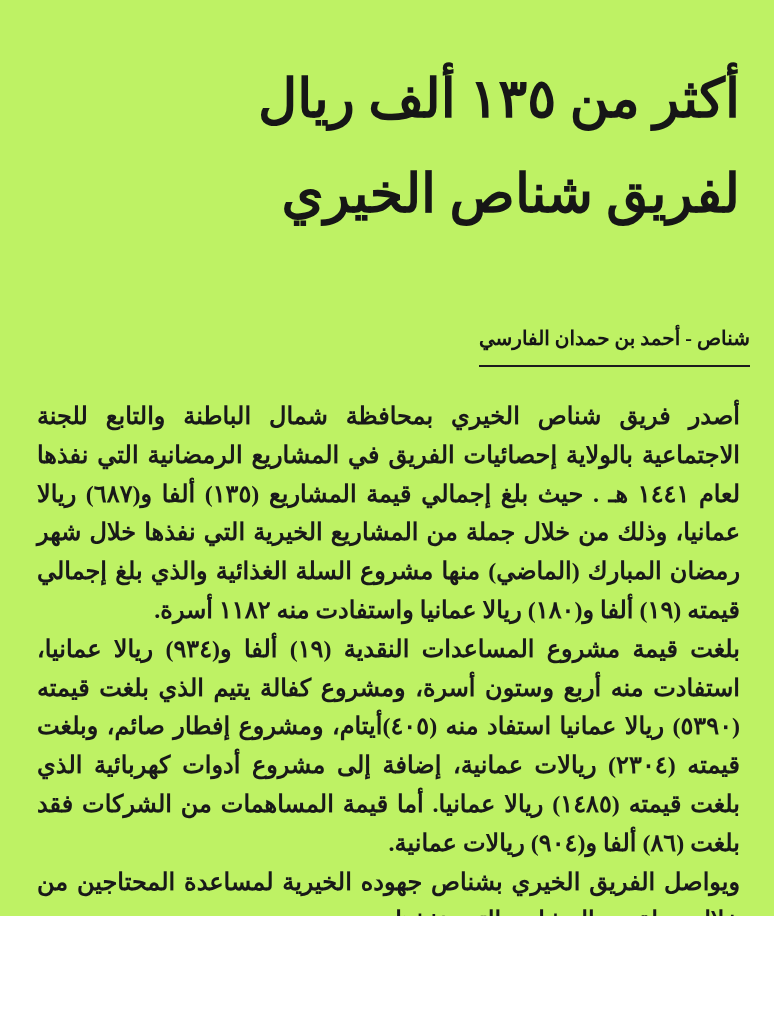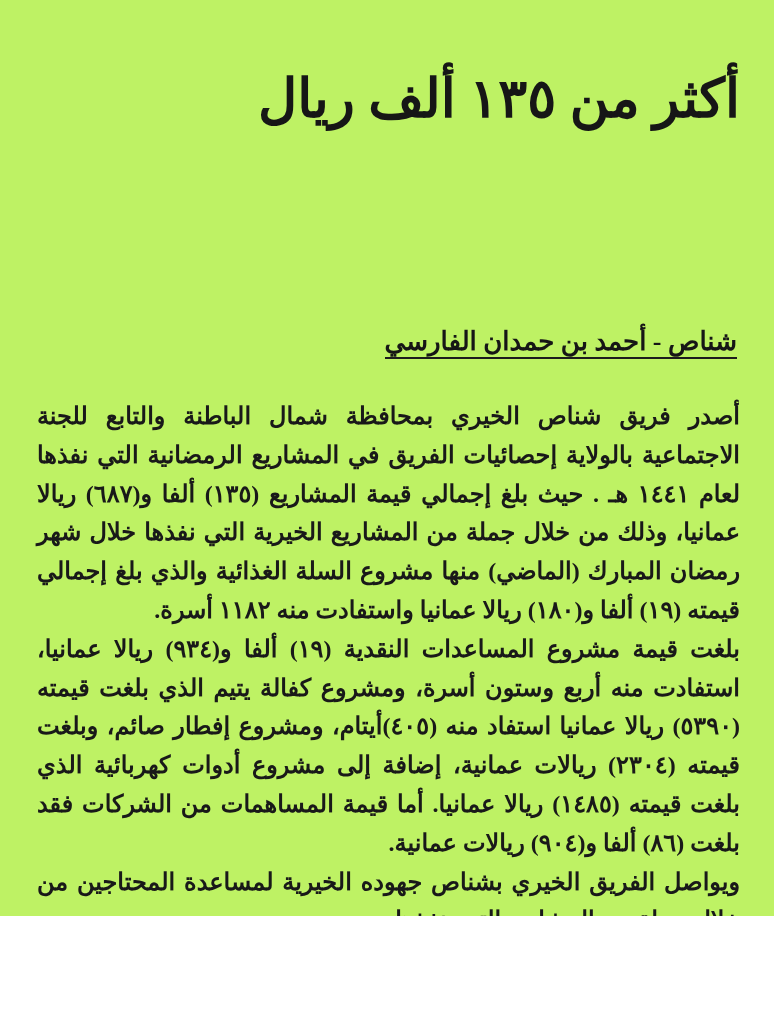--- a/index.html
+++ b/index.html
@@ -28,26 +28,26 @@
     line-height: 95px;
     color: #161616;
   }
   .headline .hl-line {
     display: block;
     white-space: nowrap;
   }
   .byline {
     position: absolute;
     top: 326px;
-    right: 37px;
+    right: 24px;
     display: inline-block;
     font-weight: bold;
-    font-size: 26px;
+    font-size: 20px;
     color: #161616;
-    padding-bottom: 0;
+    padding-bottom: 15px;
     border-bottom: 2px solid #1c1c1c;
   }
   .body-text {
     position: absolute;
     top: 397px;
     right: 34px;
     left: 37px;
     font-weight: bold;
     font-size: 24px;
     line-height: 38.8px;
@@ -71,20 +71,21 @@
     background: #fefbfc;
   }
 </style>
 </head>
 <body>
 
 <div class="page">
 
   <h1 class="headline">
     <span class="hl-line">أكثر من ١٣٥ ألف ريال</span>
+    <span class="hl-line">لفريق شناص الخيري</span>
   </h1>
 
   <div class="byline">شناص - أحمد بن حمدان الفارسي</div>
 
   <div class="body-text">
     <p>أصدر فريق شناص الخيري بمحافظة شمال الباطنة والتابع للجنة الاجتماعية بالولاية إحصائيات الفريق في المشاريع الرمضانية التي نفذها لعام ١٤٤١ هـ . حيث بلغ إجمالي قيمة المشاريع (١٣٥) ألفا و(٦٨٧) ريالا عمانيا، وذلك من خلال جملة من المشاريع الخيرية التي نفذها خلال شهر رمضان المبارك (الماضي) منها مشروع السلة الغذائية والذي بلغ إجمالي قيمته (١٩) ألفا و(١٨٠) ريالا عمانيا واستفادت منه ١١٨٢ أسرة.</p>
     <p>بلغت قيمة مشروع المساعدات النقدية (١٩) ألفا و(٩٣٤) ريالا عمانيا، استفادت منه أربع وستون أسرة، ومشروع كفالة يتيم الذي بلغت قيمته (٥٣٩٠) ريالا عمانيا استفاد منه (٤٠٥)أيتام، ومشروع إفطار صائم، وبلغت قيمته (٢٣٠٤) ريالات عمانية، إضافة إلى مشروع أدوات كهربائية الذي بلغت قيمته (١٤٨٥) ريالا عمانيا. أما قيمة المساهمات من الشركات فقد بلغت (٨٦) ألفا و(٩٠٤) ريالات عمانية.</p>
     <p>ويواصل الفريق الخيري بشناص جهوده الخيرية لمساعدة المحتاجين من خلال جملة من المشاريع التي ينفذها.</p>
   </div>
 

